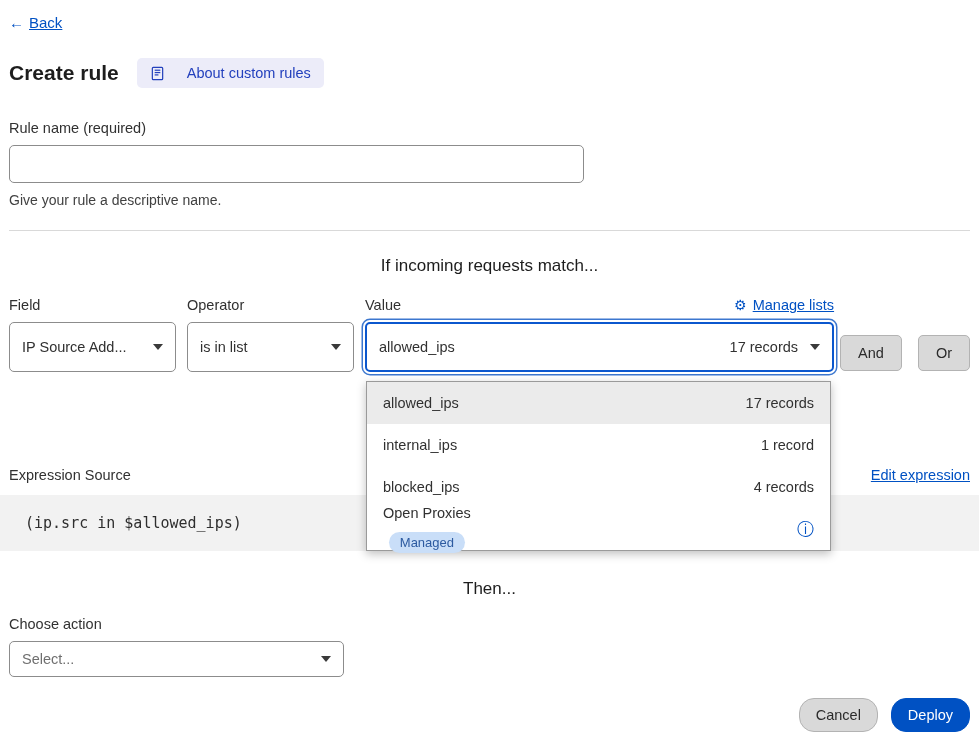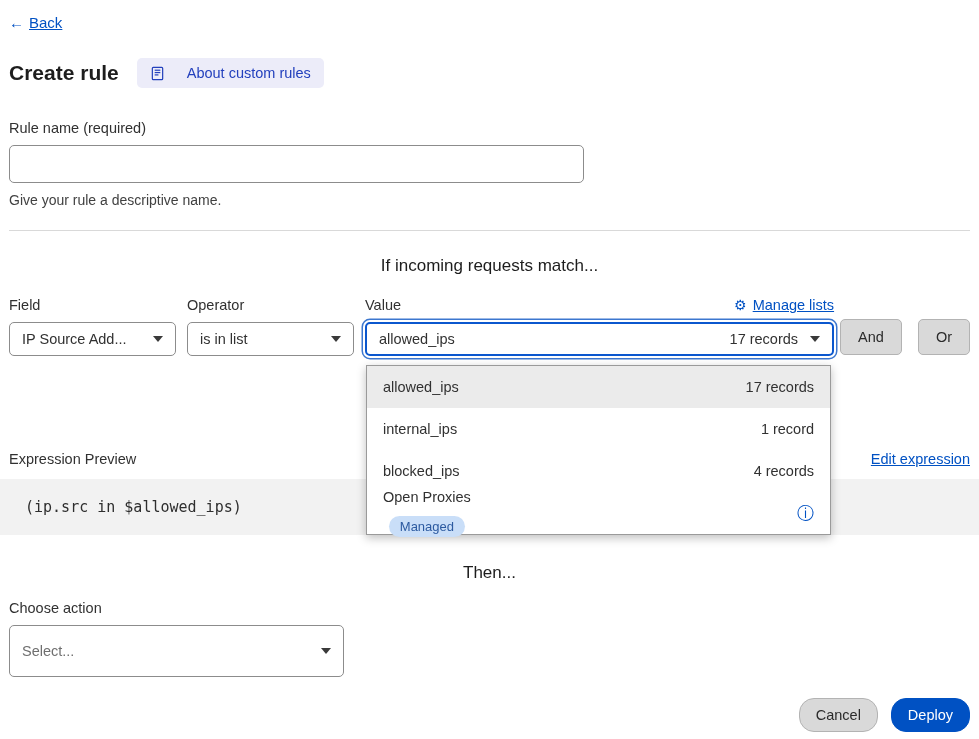--- a/index.html
+++ b/index.html
@@ -49,21 +49,21 @@
   .section-heading { font-size: 17px; font-weight: 400; margin: 25px 0 0; color: #1d1d1d; text-align: center; }
 
   
   .match-row { margin-top: 21px; display: flex; align-items: flex-end; }
   .col-label { font-size: 14.5px; margin-bottom: 9px; }
   .field-col    { width: 167px; margin-right: 11px; }
   .operator-col { width: 167px; margin-right: 11px; }
   .value-col    { flex: 1; position: relative; }
 
   .select {
-    height: 34px; border: 1px solid #8c8c8c; border-radius: 5px;
+    height: 50px; border: 1px solid #8c8c8c; border-radius: 5px;
     background: #fff; display: flex; align-items: center;
     justify-content: space-between;
     padding: 0 12px; font-size: 14.5px; cursor: pointer;
   }
   .chevron {
     width: 0; height: 0; flex: none;
     border-left: 5px solid transparent; border-right: 5px solid transparent;
     border-top: 6px solid #3a3a3a; margin-left: 12px;
   }
   .sel-right { display: flex; align-items: center; }
@@ -124,21 +124,21 @@
   .code-block {
     margin: 12px -9px 0; background: #f2f2f2;
     padding: 19px 25px;
     font-family: "DejaVu Sans Mono", monospace;
     font-size: 15px; color: #2e2e2e;
   }
 
   
   .then-heading { margin-top: 28px; }
   .action-label { margin-top: 17px; }
-  .action-select { width: 335px; margin-top: 9px; height: 52px; }
+  .action-select { width: 335px; margin-top: 9px; height: 36px; }
   .placeholder { color: #6f6f6f; }
 
   
   .footer {
     display: flex; justify-content: flex-end; gap: 13px; margin-top: 21px;
   }
   .btn {
     height: 34px; padding: 0 16px; border-radius: 15px; font-size: 14.5px;
     cursor: pointer; font-family: "Liberation Sans", sans-serif;
   }
@@ -237,21 +237,21 @@
         </div>
       </div>
     </div>
 
     <button class="pill-btn and-btn">And</button>
     <button class="pill-btn or-btn">Or</button>
   </div>
 
   
   <div class="expr-row">
-    <span class="expr-label">Expression Preview</span>
+    <span class="expr-label">Expression Source</span>
     <span class="edit-link">Edit expression</span>
   </div>
   <div class="code-block">(ip.src in $allowed_ips)</div>
 
   
   <h2 class="section-heading then-heading">Then...</h2>
   <div class="field-label action-label">Choose action</div>
   <div class="select action-select">
     <span class="placeholder">Select...</span>
     <span class="chevron"></span>

